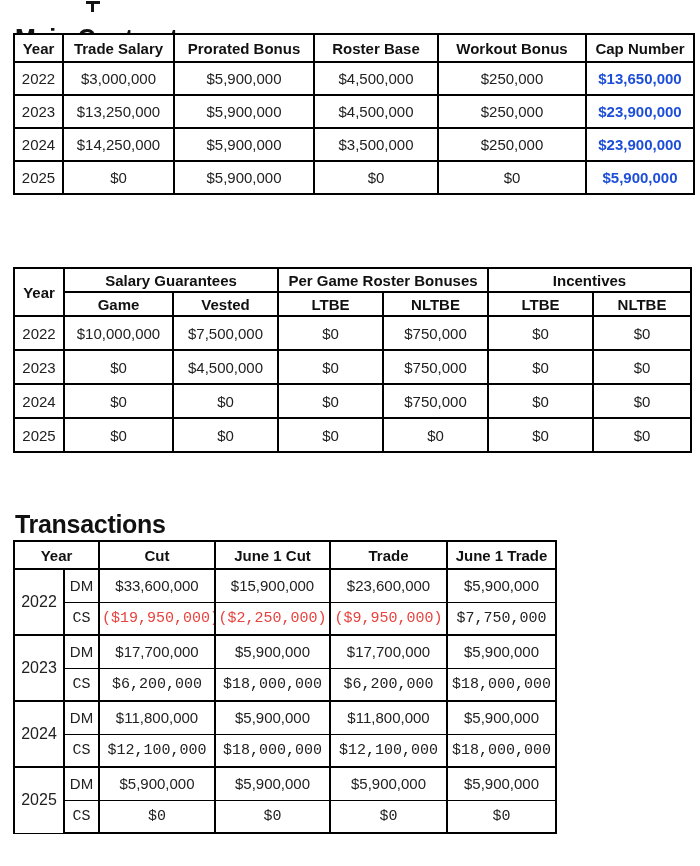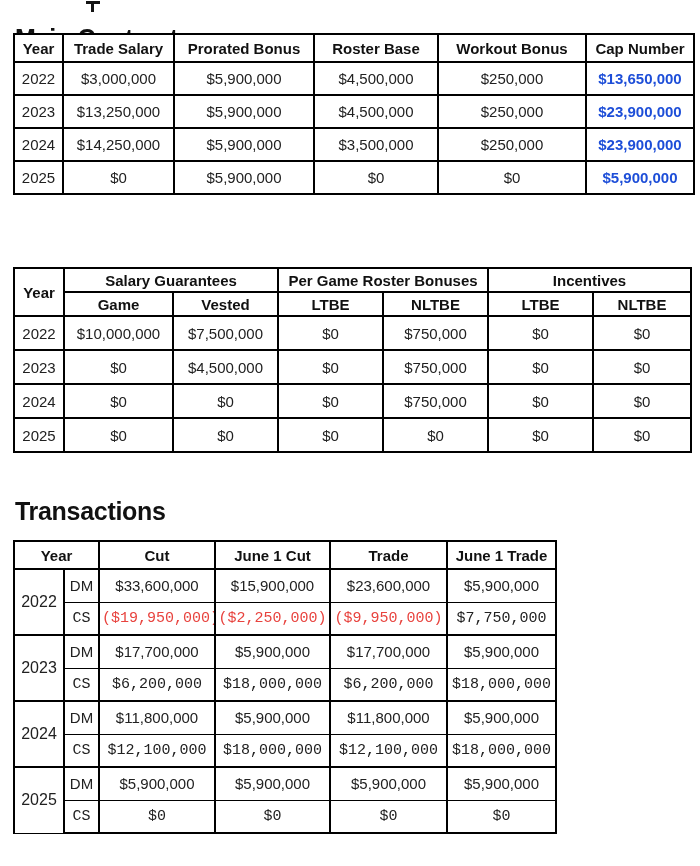--- a/index.html
+++ b/index.html
@@ -201,21 +201,21 @@
         <td>$0</td>
         <td>$0</td>
         <td>$0</td>
         <td>$0</td>
         <td>$0</td>
         <td>$0</td>
       </tr>
     </tbody>
   </table>
 
-  <div class="section-title" style="left:15px;top:497px;">
+  <div class="section-title" style="left:15px;top:510px;">
     <span class="big">Transactions</span>
   </div>
 
   <table id="trans-table">
     <colgroup>
       <col style="width:50px">
         <col style="width:35px">
         <col style="width:116px">
       <col style="width:115px">
         <col style="width:117px">

